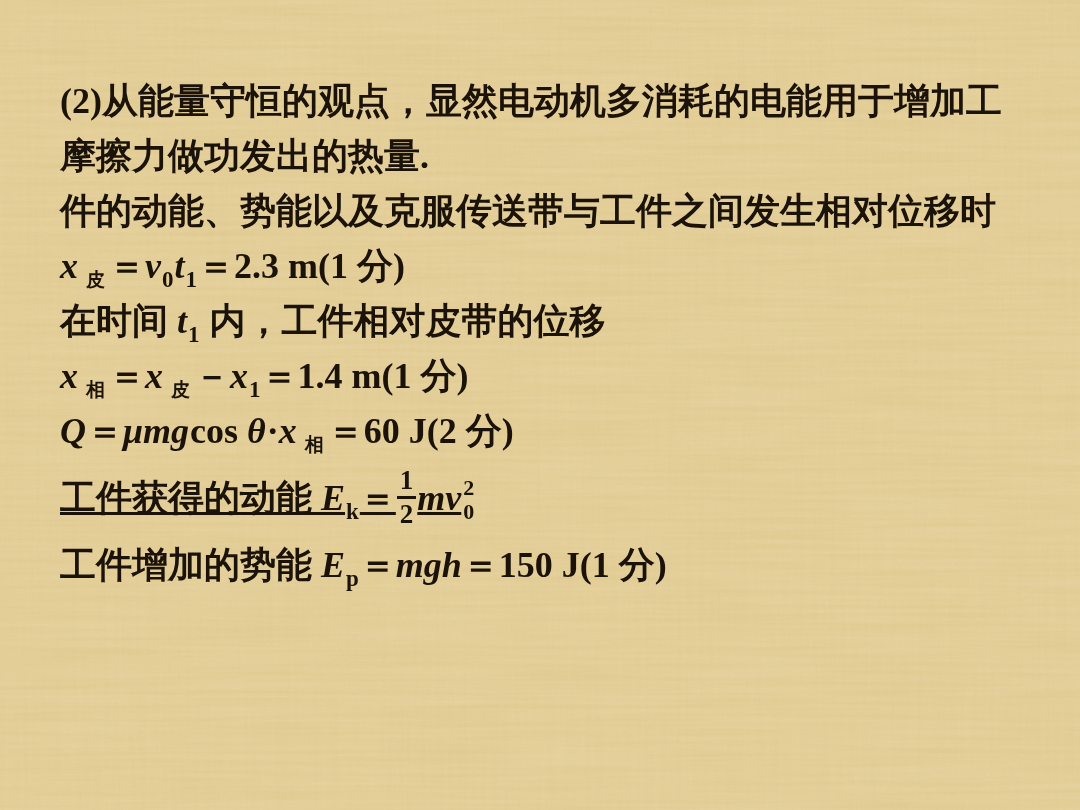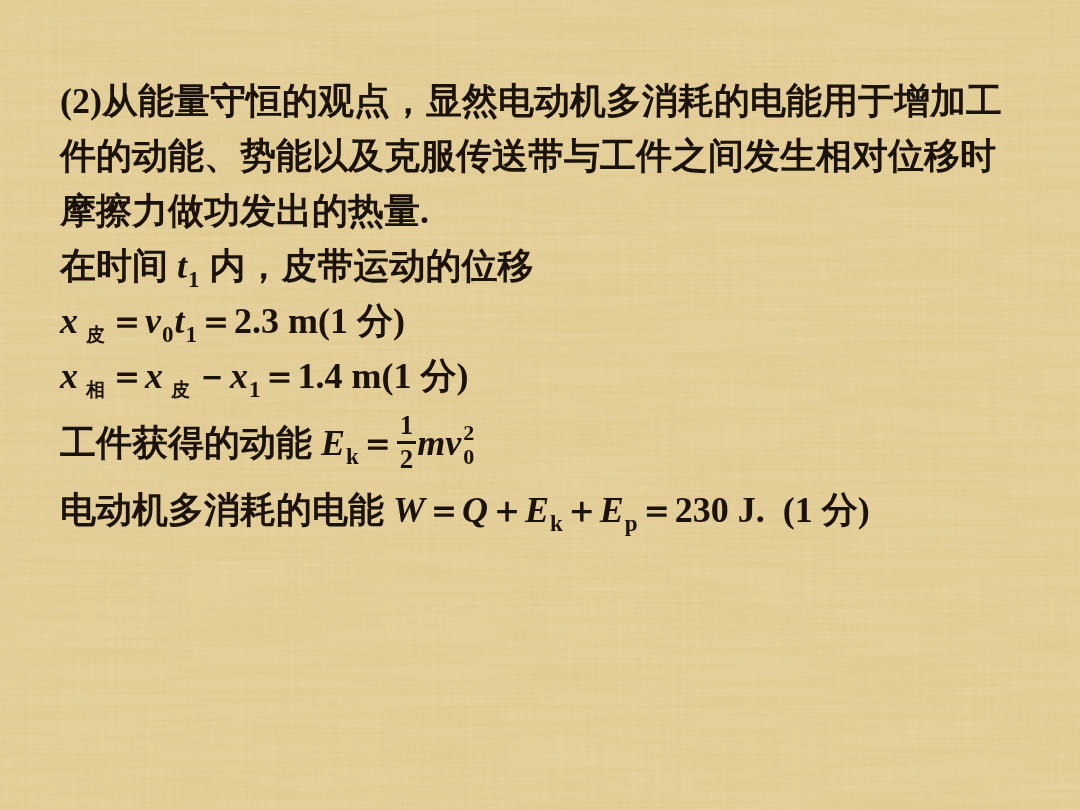--- a/index.html
+++ b/index.html
@@ -22,21 +22,21 @@
   .texture {
     position: absolute; left: 0; top: 0; z-index: 0;
   }
   .content {
     position: absolute; left: 60px; top: 74px; right: 30px; z-index: 1;
     color: #1b1309;
     font-size: 36px;
     font-weight: bold;
   }
   .line { height: 55px; line-height: 55px; white-space: pre; }
-  .line.tall { height: 79px; line-height: 79px; }
+  .line.tall { height: 79px; line-height: 79px; text-decoration: underline; }
   .seg-cn, .seg-rm { font-style: normal; }
   .seg-it { font-style: italic; padding-right: 1px; }
   .seg-sub {
     font-size: 23px; font-style: normal;
     position: relative; top: 9px; padding-right: 1px;
   }
   .seg-subcn {
     font-size: 19px; font-style: normal;
     position: relative; top: 8px; margin: 0 4px 0 7px;
   }
@@ -75,22 +75,23 @@
       </filter>
     </defs>
     <rect width="1080" height="810" fill="#e2cb91"></rect>
     <rect width="1080" height="810" filter="url(#fibersV)" opacity="0.45"></rect>
     <rect width="1080" height="810" filter="url(#fibersH)" opacity="0.45"></rect>
     <rect width="1080" height="810" filter="url(#mottle)" opacity="0.5"></rect>
   </svg>
 
   <div class="content">
       <div class="line"><span class="seg-cn">(2)从能量守恒的观点，显然电动机多消耗的电能用于增加工</span></div>
+      <div class="line"><span class="seg-cn">摩擦力做功发出的热量.</span></div>
       <div class="line"><span class="seg-cn">件的动能、势能以及克服传送带与工件之间发生相对位移时</span></div>
-      <div class="line"><span class="seg-cn">摩擦力做功发出的热量.</span></div>
-      <div class="line"><span class="seg-cn">在时间 </span><span class="seg-it">t</span><span class="seg-sub">1</span><span class="seg-cn"> 内，皮带运动的位移</span></div>
       <div class="line"><span class="seg-it">x</span><span class="seg-subcn">皮</span><span class="seg-rm">＝</span><span class="seg-it">v</span><span class="seg-sub">0</span><span class="seg-it">t</span><span class="seg-sub">1</span><span class="seg-rm">＝2.3 m(1 分)</span></div>
+      <div class="line"><span class="seg-cn">在时间 </span><span class="seg-it">t</span><span class="seg-sub">1</span><span class="seg-cn"> 内，工件相对皮带的位移</span></div>
       <div class="line"><span class="seg-it">x</span><span class="seg-subcn">相</span><span class="seg-rm">＝</span><span class="seg-it">x</span><span class="seg-subcn">皮</span><span class="seg-rm">－</span><span class="seg-it">x</span><span class="seg-sub">1</span><span class="seg-rm">＝1.4 m(1 分)</span></div>
+      <div class="line"><span class="seg-it">Q</span><span class="seg-rm">＝</span><span class="seg-it">μmg</span><span class="seg-rm">cos </span><span class="seg-it">θ</span><span class="seg-rm">·</span><span class="seg-it">x</span><span class="seg-subcn">相</span><span class="seg-rm">＝60 J(2 分)</span></div>
       <div class="line tall"><span class="seg-cn">工件获得的动能 </span><span class="seg-it">E</span><span class="seg-sub">k</span><span class="seg-rm">＝</span><span class="frac"><span class="num">1</span><span class="den">2</span></span><span class="seg-it">mv</span><span class="stack"><span class="sup">2</span><span class="subb">0</span></span></div>
-      <div class="line"><span class="seg-cn">电动机多消耗的电能 </span><span class="seg-it">W</span><span class="seg-rm">＝</span><span class="seg-it">Q</span><span class="seg-rm">＋</span><span class="seg-it">E</span><span class="seg-sub">k</span><span class="seg-rm">＋</span><span class="seg-it">E</span><span class="seg-sub">p</span><span class="seg-rm">＝230 J.&nbsp; (1 分)</span></div>
+      <div class="line"><span class="seg-cn">工件增加的势能 </span><span class="seg-it">E</span><span class="seg-sub">p</span><span class="seg-rm">＝</span><span class="seg-it">mgh</span><span class="seg-rm">＝150 J(1 分)</span></div>
     </div>
 
 </div>
 
 </body></html>

